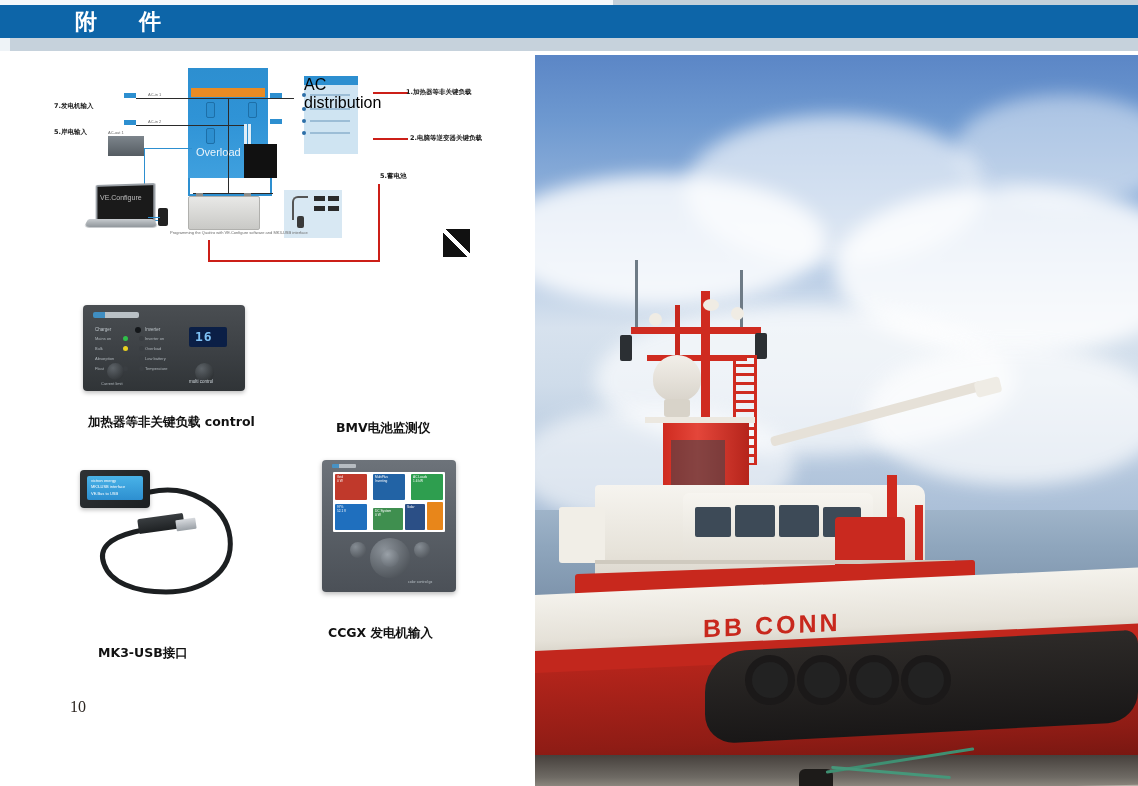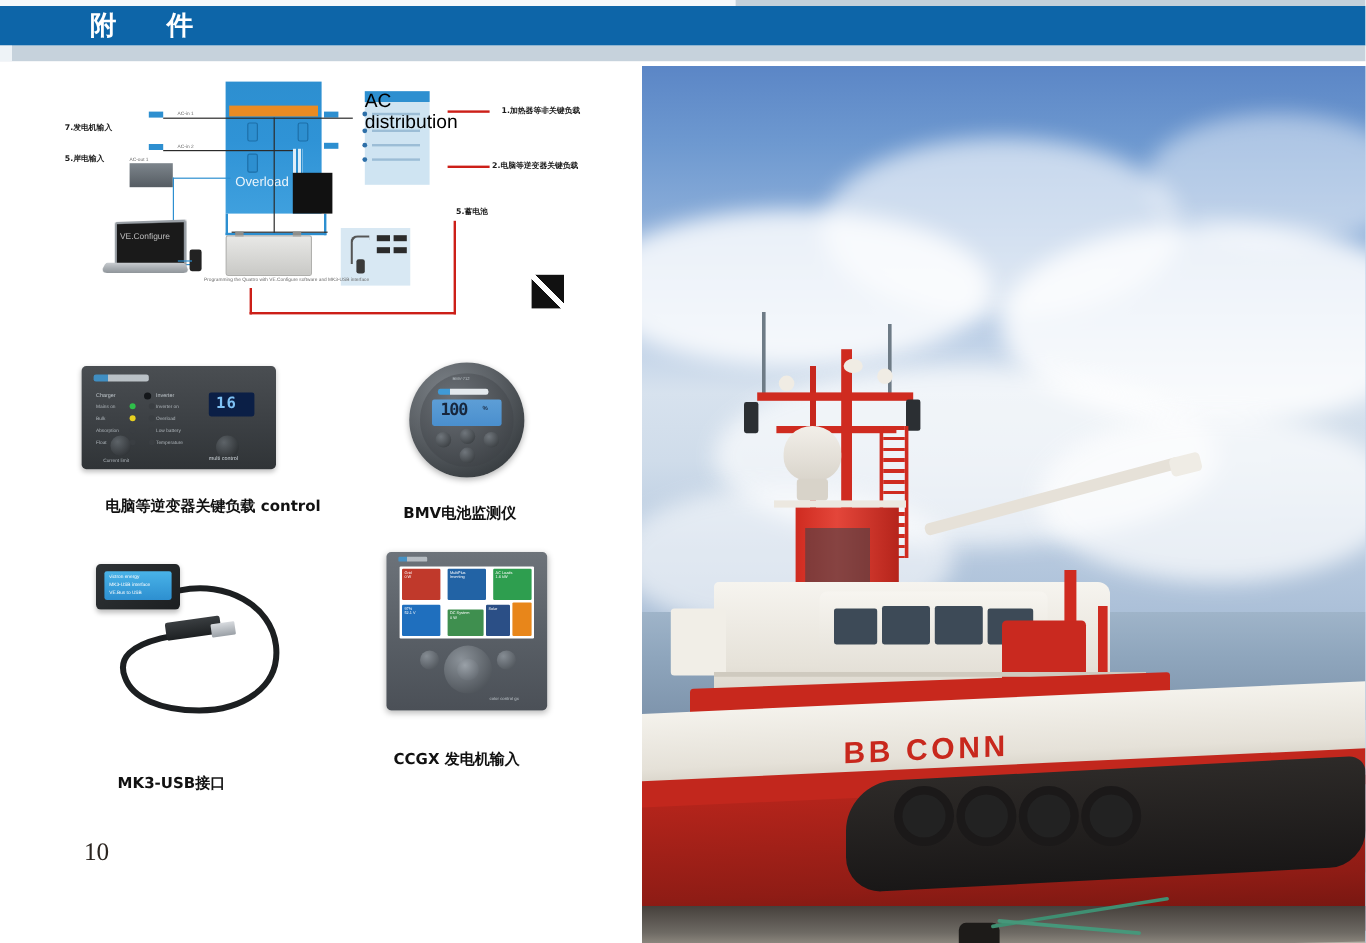--- a/index.html
+++ b/index.html
@@ -192,21 +192,21 @@
   .fu1{left:158px;top:40px;} .fu2{left:200px;top:40px;} .fu3{left:158px;top:66px;}
   .dcpair{position:absolute;left:196px;top:62px;width:8px;height:22px;
     background:repeating-linear-gradient(90deg,#dfeef8 0 3px,#2d8fd0 3px 4px);}
 
   
   .prod{position:absolute;}
   .prod-cap{position:absolute;font-size:12.5px;font-weight:bold;color:#111;white-space:nowrap;
     font-family:"DejaVu Sans","Liberation Sans",sans-serif;}
 
   
-  .p1{left:68px;top:305px;border-radius:19px;}
+  .p1{left:83px;top:305px;border-radius:19px;}
   .mc-body{width:162px;height:86px;background:linear-gradient(180deg,#4a4e52 0%,#3c4044 55%,#303437 100%);
     border-radius:4px;box-shadow:0 2px 4px rgba(0,0,0,.25);position:relative;}
   .mc-logo{position:absolute;left:10px;top:7px;width:46px;height:6px;
     background:linear-gradient(90deg,#3f9ad6 0 26%,#cfd6db 26%);border-radius:2px;opacity:.85;}
   .mc-coltitle{position:absolute;font-size:4.5px;color:#bfc6cb;font-family:"Liberation Sans",sans-serif;}
   .mct1{left:12px;top:22px;} .mct2{left:62px;top:22px;}
   .mc-row{position:absolute;font-size:4px;color:#aeb5ba;font-family:"Liberation Sans",sans-serif;white-space:nowrap;}
   .mc-led{position:absolute;width:5px;height:5px;border-radius:50%;}
   .mc-knob{position:absolute;left:24px;top:58px;width:17px;height:17px;border-radius:50%;
     background:radial-gradient(circle at 35% 30%,#5d6368,#26292c);}
@@ -272,21 +272,21 @@
     background:radial-gradient(circle at 36% 30%,#8b9299,#3e4349);}
   .ccgx-dpad-in{position:absolute;left:59px;top:89px;width:18px;height:18px;border-radius:50%;
     background:radial-gradient(circle at 36% 30%,#9aa1a8,#5a6067);}
   .ccgx-brand{position:absolute;left:86px;top:120px;font-size:3.6px;color:#b9c0c6;
     font-family:"Liberation Sans",sans-serif;}
   .ccgx-toplogo{position:absolute;left:10px;top:4px;width:24px;height:4px;
     background:linear-gradient(90deg,#3f9ad6 0 30%,#c9cfd4 30%);border-radius:1px;opacity:.8;}
   .p4cap{left:328px;top:625px;}
 
   
-  .pageno{position:absolute;left:70px;top:698px;font-size:21px;color:#2b2520;
+  .pageno{position:absolute;left:70px;top:698px;font-size:16px;color:#2b2520;
     font-family:"Liberation Serif","DejaVu Serif",serif;}
 </style>
 </head>
 <body>
 
 <div class="page">
 
   <div class="hdr-topstrip-left"></div>
   <div class="hdr-topstrip-right"></div>
   <div class="hdr-bar"></div>
@@ -364,21 +364,21 @@
 
     <div class="dg-label lbl-in1">7.发电机输入</div>
     <div class="dg-label lbl-in2">5.岸电输入</div>
 
     <div class="redline rl1"></div>
     <div class="redline rl2"></div>
     <div class="redline rl3"></div>
     <div class="redline rl3b"></div>
     <div class="redline rl3c"></div>
 
-    <div class="dg-label lbl-out1" style="left:370px;top:26px">1.加热器等非关键负载</div>
+    <div class="dg-label lbl-out1" style="left:358px;top:26px">1.加热器等非关键负载</div>
     <div class="dg-label lbl-out2" style="left:362px;top:72px">2.电脑等逆变器关键负载</div>
     <div class="dg-label lbl-out3" style="left:332px;top:110px">5.蓄电池</div>
 
     <div class="quattro"></div>
     <div class="q-orange"></div>
     <div class="q-text">Overload</div>
     <div class="q-foot"></div>
 
     <div class="bluearrow ba1"></div>
     <div class="bluearrow ba2"></div>
@@ -468,36 +468,22 @@
 
       <div class="mc-led" style="left:52px;top:22px;background:#14171a;width:6px;height:6px"></div>
       <div class="mc-disp"></div>
       <div class="mc-dnum">16</div>
       <div class="mc-knob"></div>
       <div class="mc-knob2"></div>
       <div class="mc-row" style="left:18px;top:76px">Current limit</div>
       <div class="mc-brand">multi control</div>
     </div>
   </div>
-  <div class="prod-cap p1cap">电脑等逆变器关键负载 control</div>
-
-  <div class="prod p2">
-    <div class="bmv-body">
-      <div class="bmv-inner"></div>
-      <div class="bmv-toptxt">BMV-712</div>
-      <div class="bmv-logo"></div>
-      <div class="bmv-lcd"></div>
-      <div class="bmv-val">100</div>
-      <div class="bmv-unit">%</div>
-      <div class="bmv-btn bb1"></div>
-      <div class="bmv-btn bb2"></div>
-      <div class="bmv-btn bb3"></div>
-      <div class="bmv-btn bb4"></div>
-    </div>
-  </div>
+  <div class="prod-cap p1cap">加热器等非关键负载 control</div>
+
   <div class="prod-cap p2cap">BMV电池监测仪</div>
 
   <div class="prod p3" style="width:170px;height:160px;">
     <svg class="cablesvg" width="170" height="160" viewBox="0 0 170 160">
       <path d="M70 22 C 108 14, 146 34, 150 68 C 154 104, 120 122, 86 122 C 54 122, 30 112, 24 94
                C 18 78, 30 68, 54 62 C 76 57, 96 54, 108 56" fill="none" stroke="#1c1f21" stroke-width="5" stroke-linecap="round"></path>
     </svg>
     <div class="mk3-box">
       <div class="mk3-lbl"></div>
       <div class="mk3-lbltxt">

